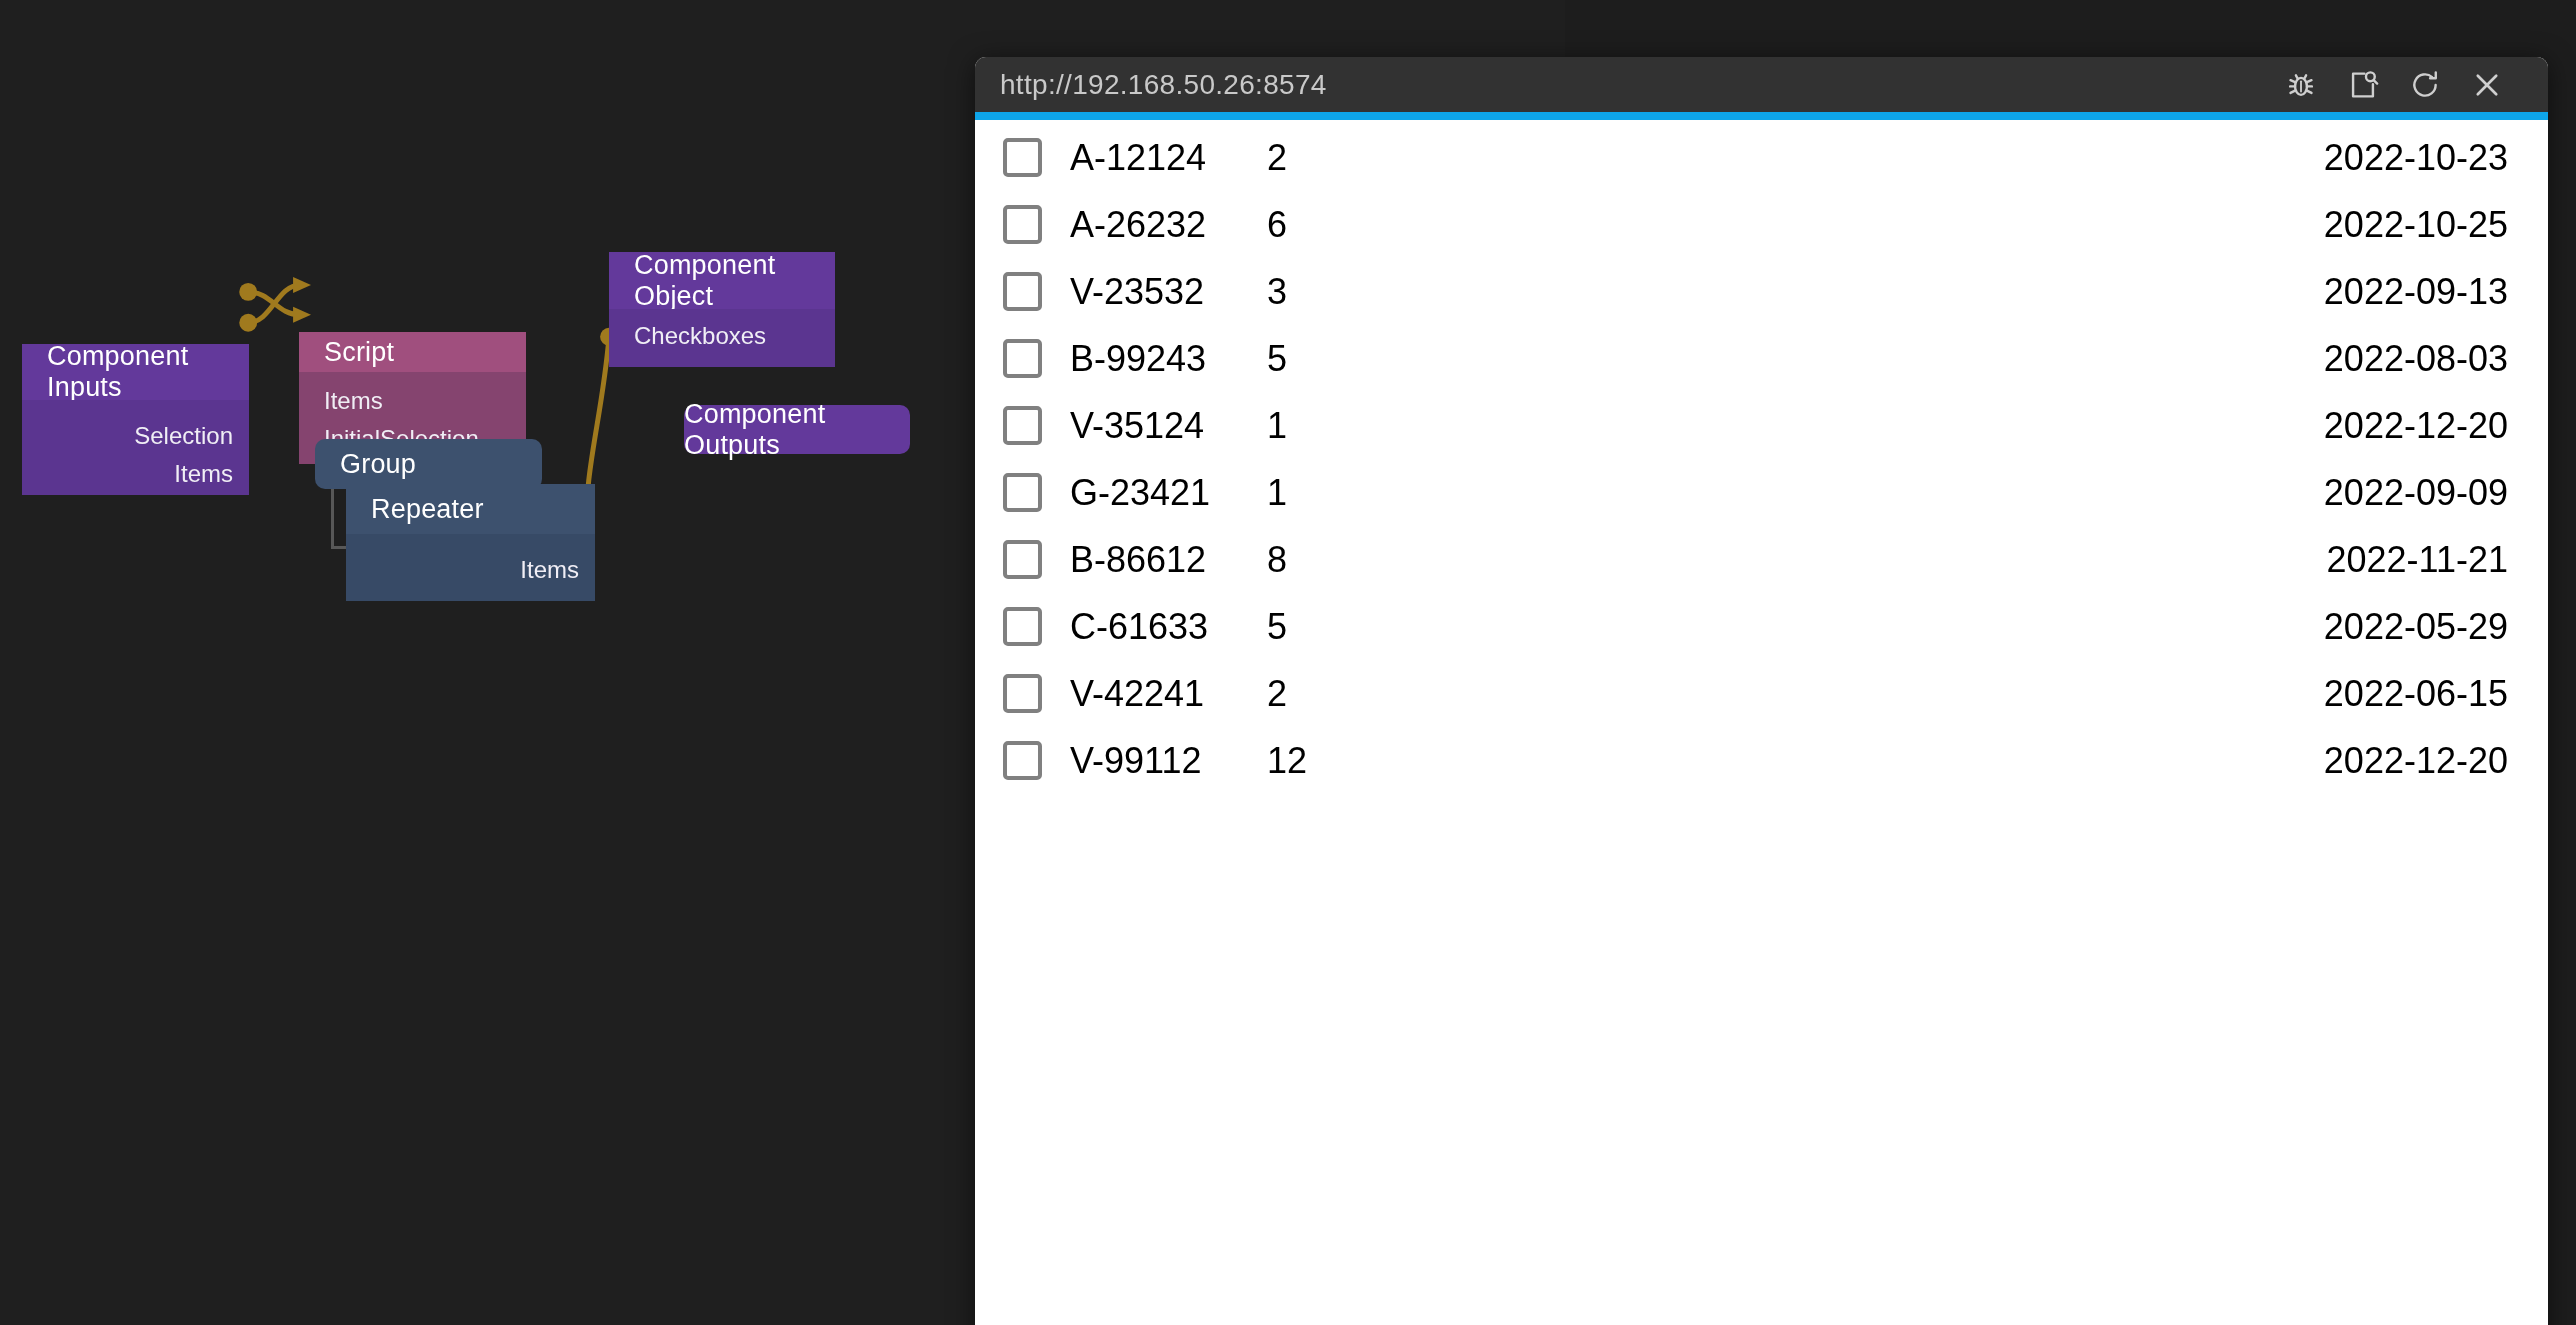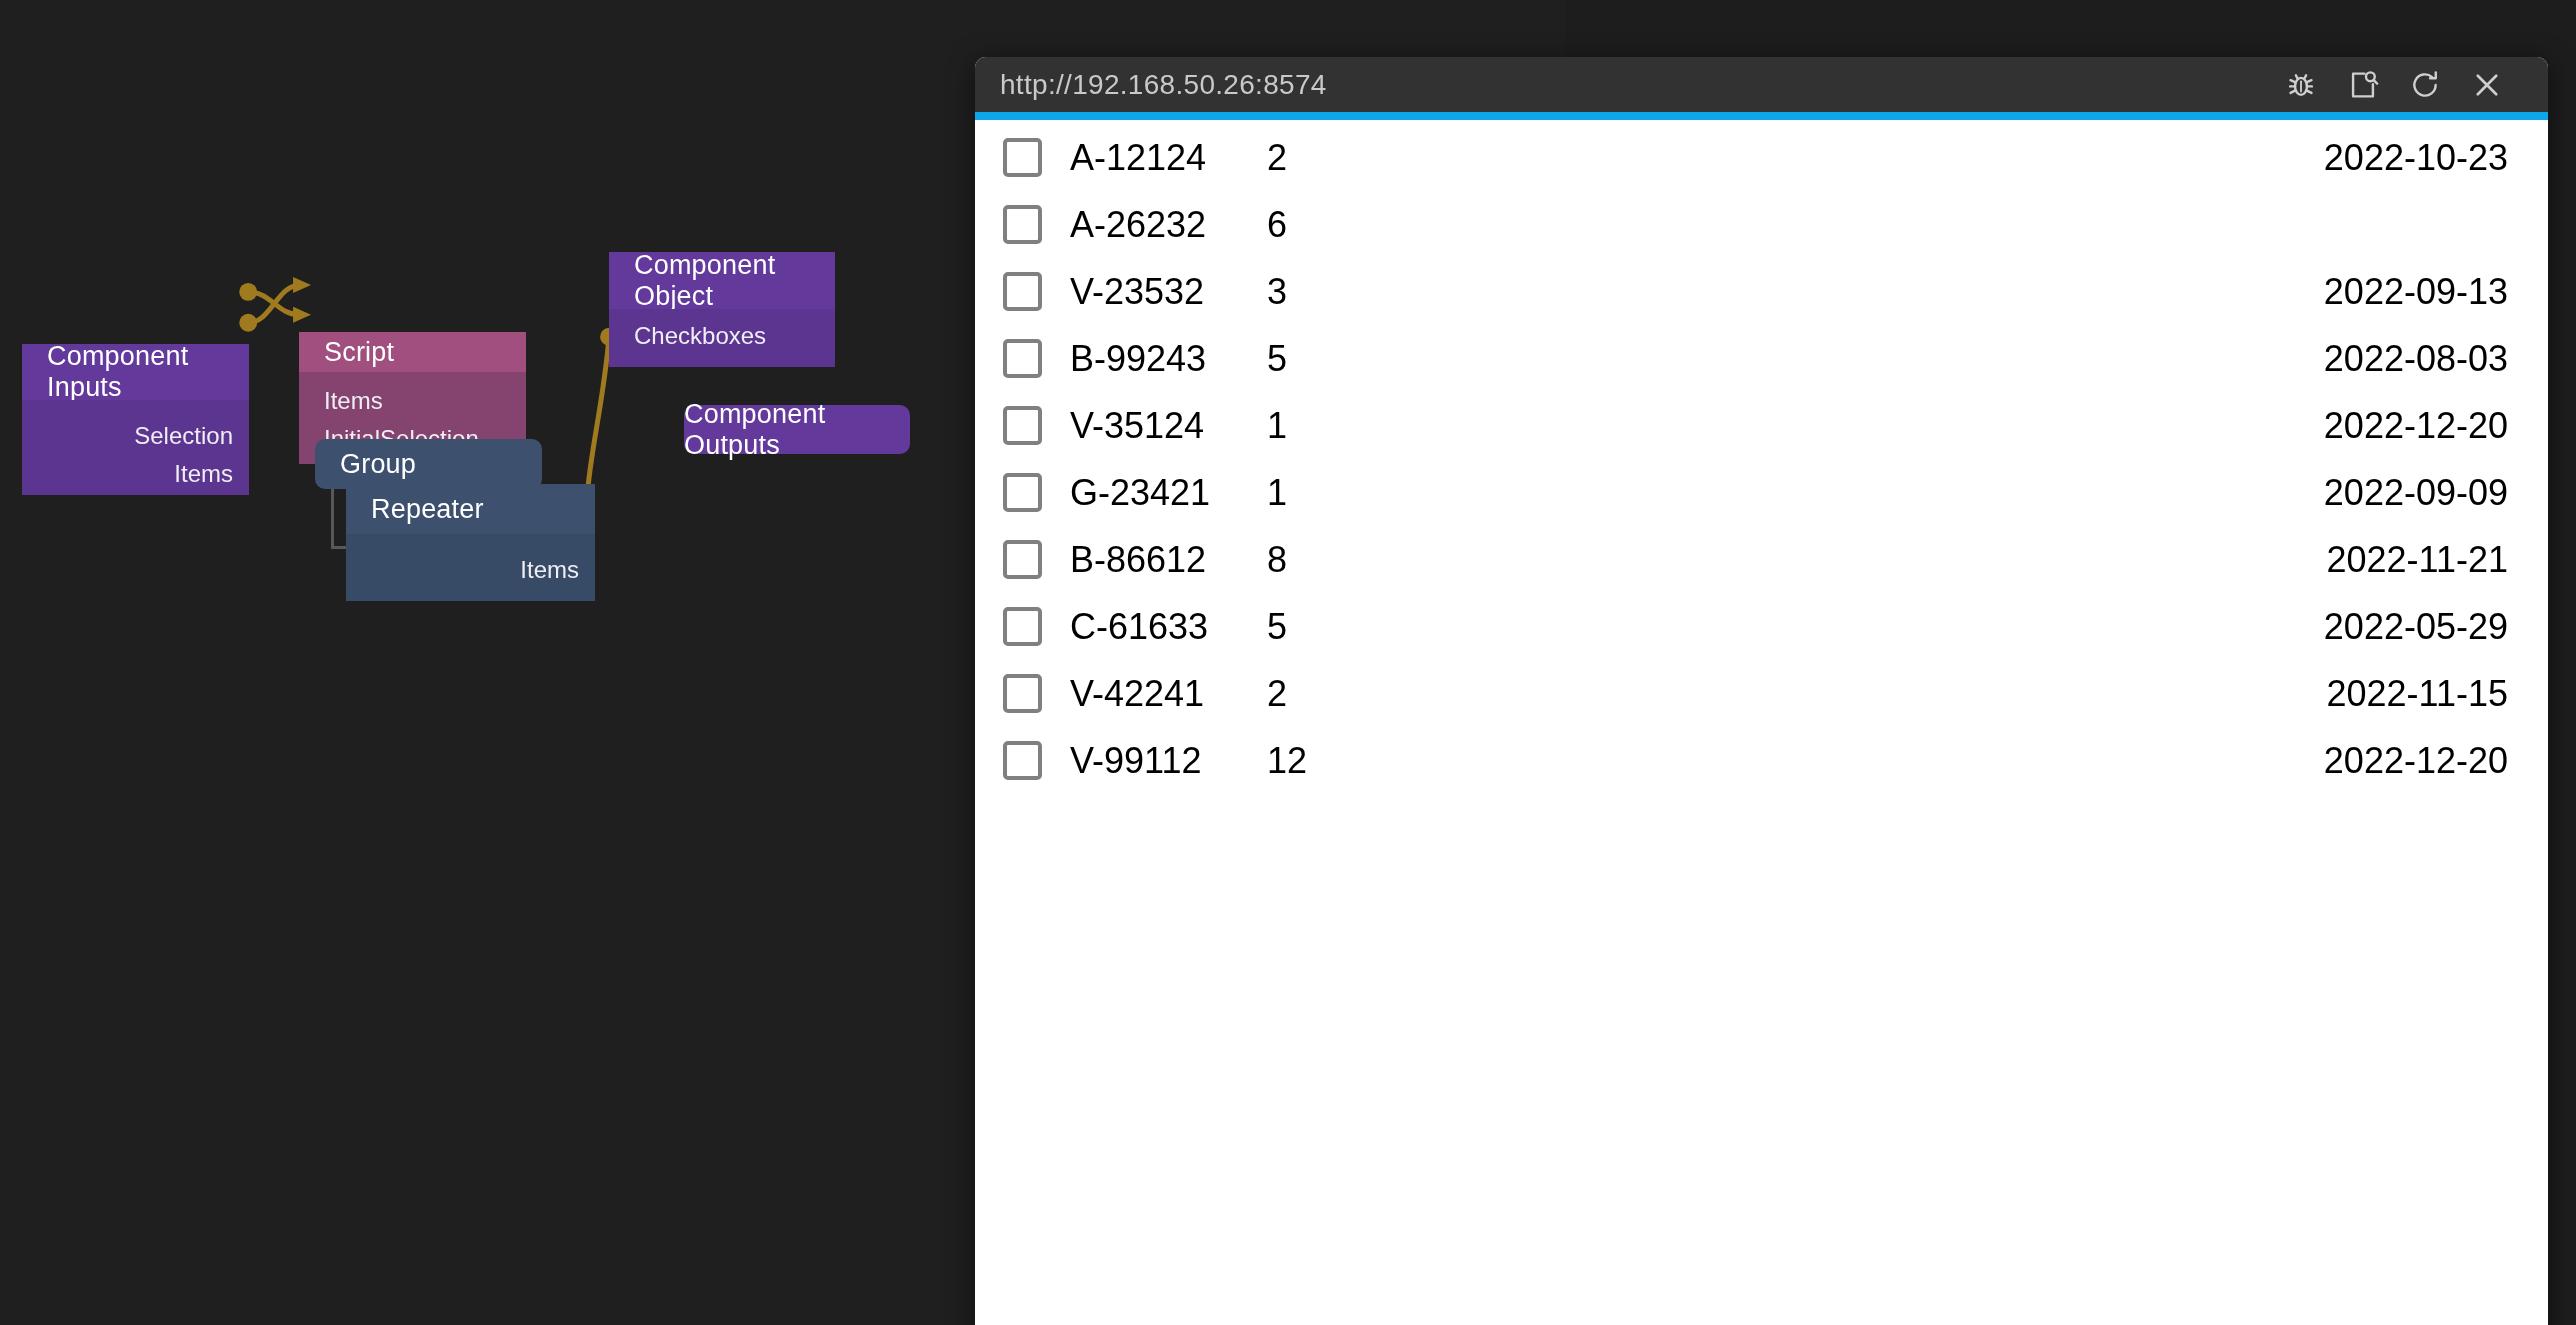--- a/index.html
+++ b/index.html
@@ -230,20 +230,21 @@
     <div class="trow">
           <div class="cb"></div>
           <div class="c-id">A-12124</div>
           <div class="c-qty">2</div>
           <div class="c-date">2022-10-23</div>
         </div>
         <div class="trow">
           <div class="cb"></div>
           <div class="c-id">A-26232</div>
           <div class="c-qty">6</div>
+          <div class="c-date">2022-10-25</div>
         </div>
         <div class="trow">
           <div class="cb"></div>
           <div class="c-id">V-23532</div>
           <div class="c-qty">3</div>
           <div class="c-date">2022-09-13</div>
         </div>
         <div class="trow">
           <div class="cb"></div>
           <div class="c-id">B-99243</div>
@@ -271,21 +272,21 @@
         <div class="trow">
           <div class="cb"></div>
           <div class="c-id">C-61633</div>
           <div class="c-qty">5</div>
           <div class="c-date">2022-05-29</div>
         </div>
         <div class="trow">
           <div class="cb"></div>
           <div class="c-id">V-42241</div>
           <div class="c-qty">2</div>
-          <div class="c-date">2022-11-15</div>
+          <div class="c-date">2022-06-15</div>
         </div>
         <div class="trow">
           <div class="cb"></div>
           <div class="c-id">V-99112</div>
           <div class="c-qty">12</div>
           <div class="c-date">2022-12-20</div>
         </div>
       </div>
   </div>
 

